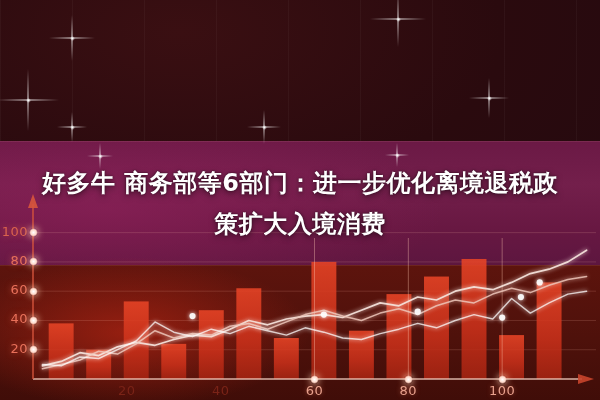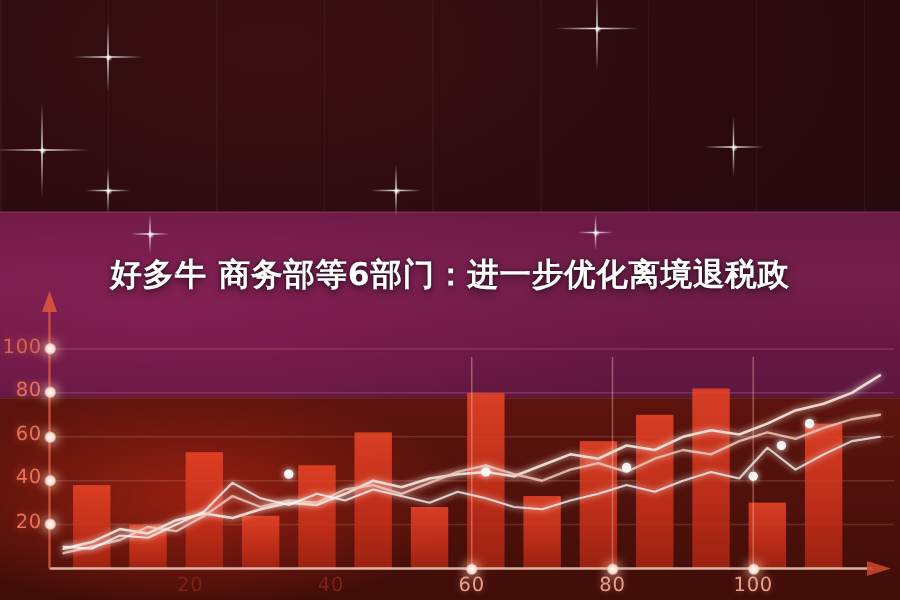--- a/index.html
+++ b/index.html
@@ -136,21 +136,21 @@
   }
 
   
   .title {
     position: absolute;
     left: 0; right: 0;
     top: 163px;
     text-align: center;
     color: #ffffff;
     font-weight: 700;
-    font-size: 21px;
+    font-size: 24px;
     line-height: 41px;
     letter-spacing: .5px;
     text-shadow: 0 2px 6px rgba(0,0,0,.55), 0 0 2px rgba(0,0,0,.6);
     font-family: "DejaVu Sans", "Liberation Sans", sans-serif;
   }
   .title .ln { display:block; }
 </style>
 </head>
 <body>
 
@@ -290,15 +290,16 @@
         <div class="tick-dot" style="left: 33px; top: 261.909px;"></div>
         <div class="tick-dot" style="left: 33px; top: 232.636px;"></div>
         <div class="tick-dot" style="left: 314.5px; top: 379px;"></div>
         <div class="tick-dot" style="left: 408.333px; top: 379px;"></div>
         <div class="tick-dot" style="left: 502.167px; top: 379px;"></div>
       </div>
   </div>
 
   <div class="title">
     <span class="ln">好多牛 商务部等6部门：进一步优化离境退税政</span>
+    <span class="ln">策扩大入境消费</span>
   </div>
 
 </div>
 
 </body></html>

